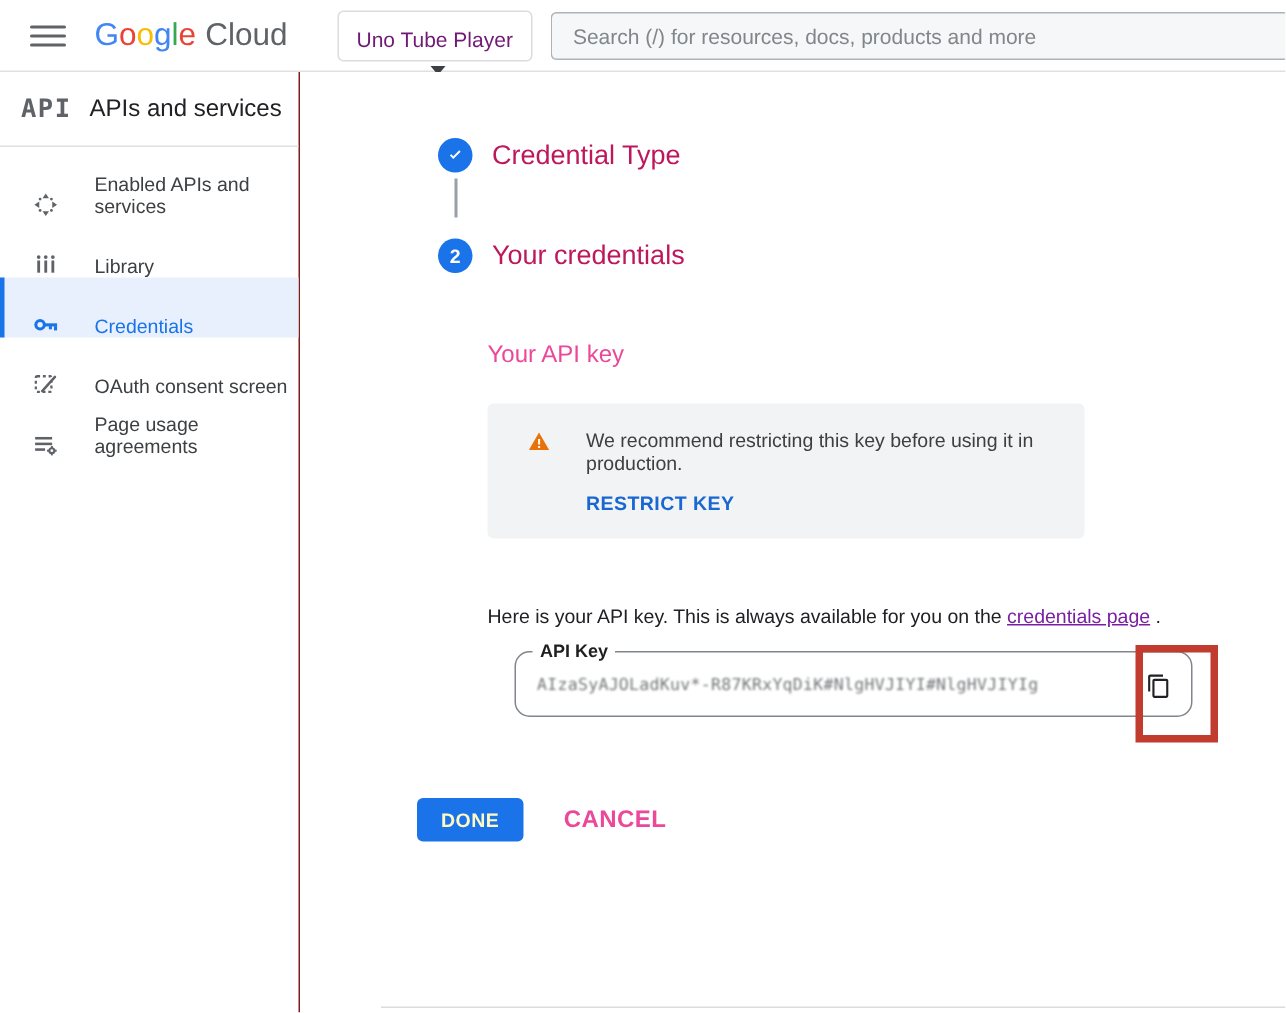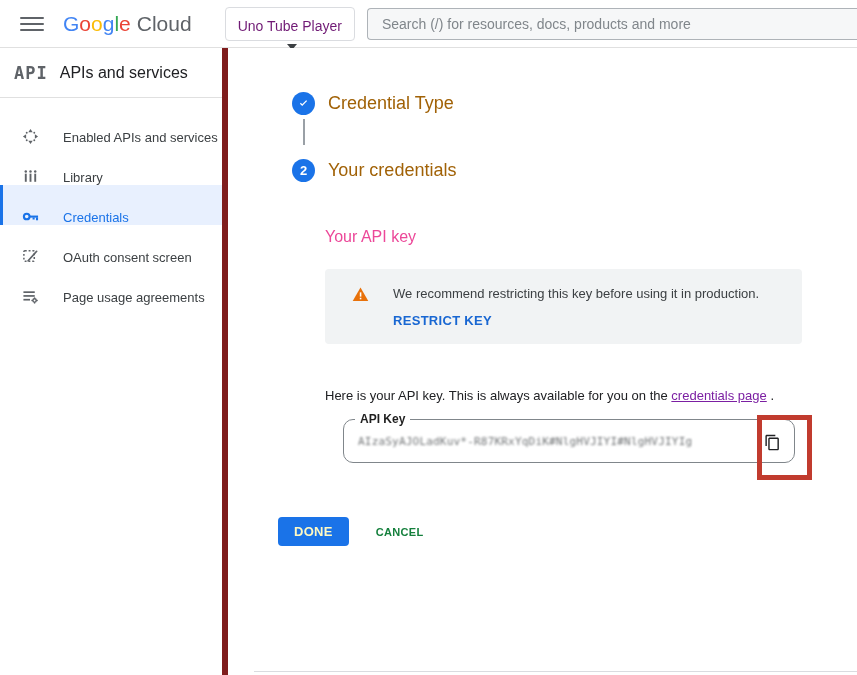--- a/index.html
+++ b/index.html
@@ -22,22 +22,22 @@
                  font-size:14px; color:#701a75; cursor:pointer; background:#fff; white-space:nowrap;flex-direction:column; }
   .caret-down { width:0; height:0; border-left:5px solid transparent; border-right:5px solid transparent;
                 border-top:6px solid #3c4043; margin-left:4px; }
   .search-input { margin-left:12px; flex:1; height:32px; background:#f6f7f8;
                   border:1px solid #aeb3b8; border-radius:4px 0 0 4px; border-right:none;
                   padding:0 14px; font-size:14px; color:#7f1d1d; outline:none;
                   font-family:"Liberation Sans", sans-serif; }
   .search-input::placeholder { color:#80868b; opacity:1; }
 
   
-  .sidebar { position:absolute; top:48px; left:0; bottom:0; width:228px;
-             border-right:6px solid #7f1d1d; background:#fff; }
+  .sidebar { position:absolute; top:48px; left:0; bottom:0; width:200px;
+             border-right:1px solid #7f1d1d; background:#fff; }
   .sb-header { height:50px; border-bottom:1px solid #e0e0e0; display:flex;
                align-items:center; padding-left:14px; }
   .api-logo { font-family:"DejaVu Sans Mono", monospace; font-weight:bold;
               font-size:17px; color:#5f6368; letter-spacing:1px; }
   .sb-title { margin-left:12px; font-size:16px; color:#202124; }
   .nav { padding-top:7px; }
   .nav-item { height:40px; display:flex; align-items:flex-end; padding-left:19px;
               gap:24px; font-size:13px; color:#3c4043; cursor:pointer;
               border-left:3px solid transparent; }
   .nav-item svg { flex:0 0 auto; }
@@ -46,26 +46,26 @@
   
   .main { position:absolute; top:48px; left:254px; right:0; bottom:0; background:#fff; }
   .main-header { height:50px; border-bottom:1px solid #e0e0e0; display:flex;
                  align-items:center; padding-left:24px; font-size:16px; color:#202124; }
   .content { padding:44px 24px 0 24px; }
 
   .step-row { display:flex; align-items:center; gap:13px; margin-left:14px; height:23px; }
   .step-circle { width:23px; height:23px; border-radius:50%; background:#1a73e8; color:#fff;
                  display:flex; align-items:center; justify-content:center;
                  font-size:13px; font-weight:bold; flex:0 0 auto; }
-  .step-label { font-size:18px; font-weight:500; color:#a16207; white-space:nowrap; }
+  .step-label { font-size:18px; font-weight:500; color:#be185d; white-space:nowrap; }
   .connector { width:2px; height:26px; background:#9aa0a6; margin:4px 0 14px 25px; }
 
   .section-heading { margin:46px 0 0 47px; font-size:16px; font-weight:500; color:#ec4899; }
 
-  .warn-box { margin:23px 0 0 47px; width:477px; background:#f1f3f4; border-radius:4px;
+  .warn-box { margin:23px 0 0 47px; width:398px; background:#f1f3f4; border-radius:4px;
               display:flex; padding:17px 16px 16px 27px; gap:24px; }
   .warn-texts { display:flex; flex-direction:column; gap:12px; }
   .warn-msg { font-size:13px; color:#3c4043; }
   .warn-action { font-size:13px; font-weight:bold; color:#1967d2; letter-spacing:0.3px;
                  cursor:pointer; align-self:flex-start; }
 
   .key-para { margin:44px 0 0 47px; font-size:13px; color:#202124; }
   .key-para a { color:#7b1fa2; text-decoration:underline; cursor:pointer; }
 
   .field-wrap { position:relative; margin:16px 0 0 47px; width:470px;padding-left:18px; }
@@ -79,22 +79,22 @@
   .copy-btn { position:absolute; right:5px; top:5px; width:34px; height:34px; border:none;
               background:transparent; display:flex; align-items:center; justify-content:center;
               cursor:pointer; }
   .red-box { position:absolute; left:432px; top:-4px; width:55px; height:65px;
              border:5px solid #c13b2e; pointer-events:none; }
 
   .btn-row { margin-top:54px; display:flex; align-items:center; gap:27px; }
   .done-btn { height:29px; padding:0 16px; background:#1a73e8; color:#fef9c3; border:none;
               border-radius:4px; font-size:13px; font-weight:bold; letter-spacing:0.3px;
               cursor:pointer; font-family:"Liberation Sans", sans-serif; }
-  .cancel-btn { background:none; border:none; font-size:11px; font-weight:bold;
-                letter-spacing:0.3px; color:#15803d; cursor:pointer;
+  .cancel-btn { background:none; border:none; font-size:16px; font-weight:bold;
+                letter-spacing:0.3px; color:#ec4899; cursor:pointer;
                 font-family:"Liberation Sans", sans-serif; }
 
   .bottom-line { position:absolute; left:254px; right:0; bottom:3px;
                  border-top:1px solid #dadce0; }
 </style>
 </head>
 <body>
 
 <header class="topbar">
   <div class="hamburger">

